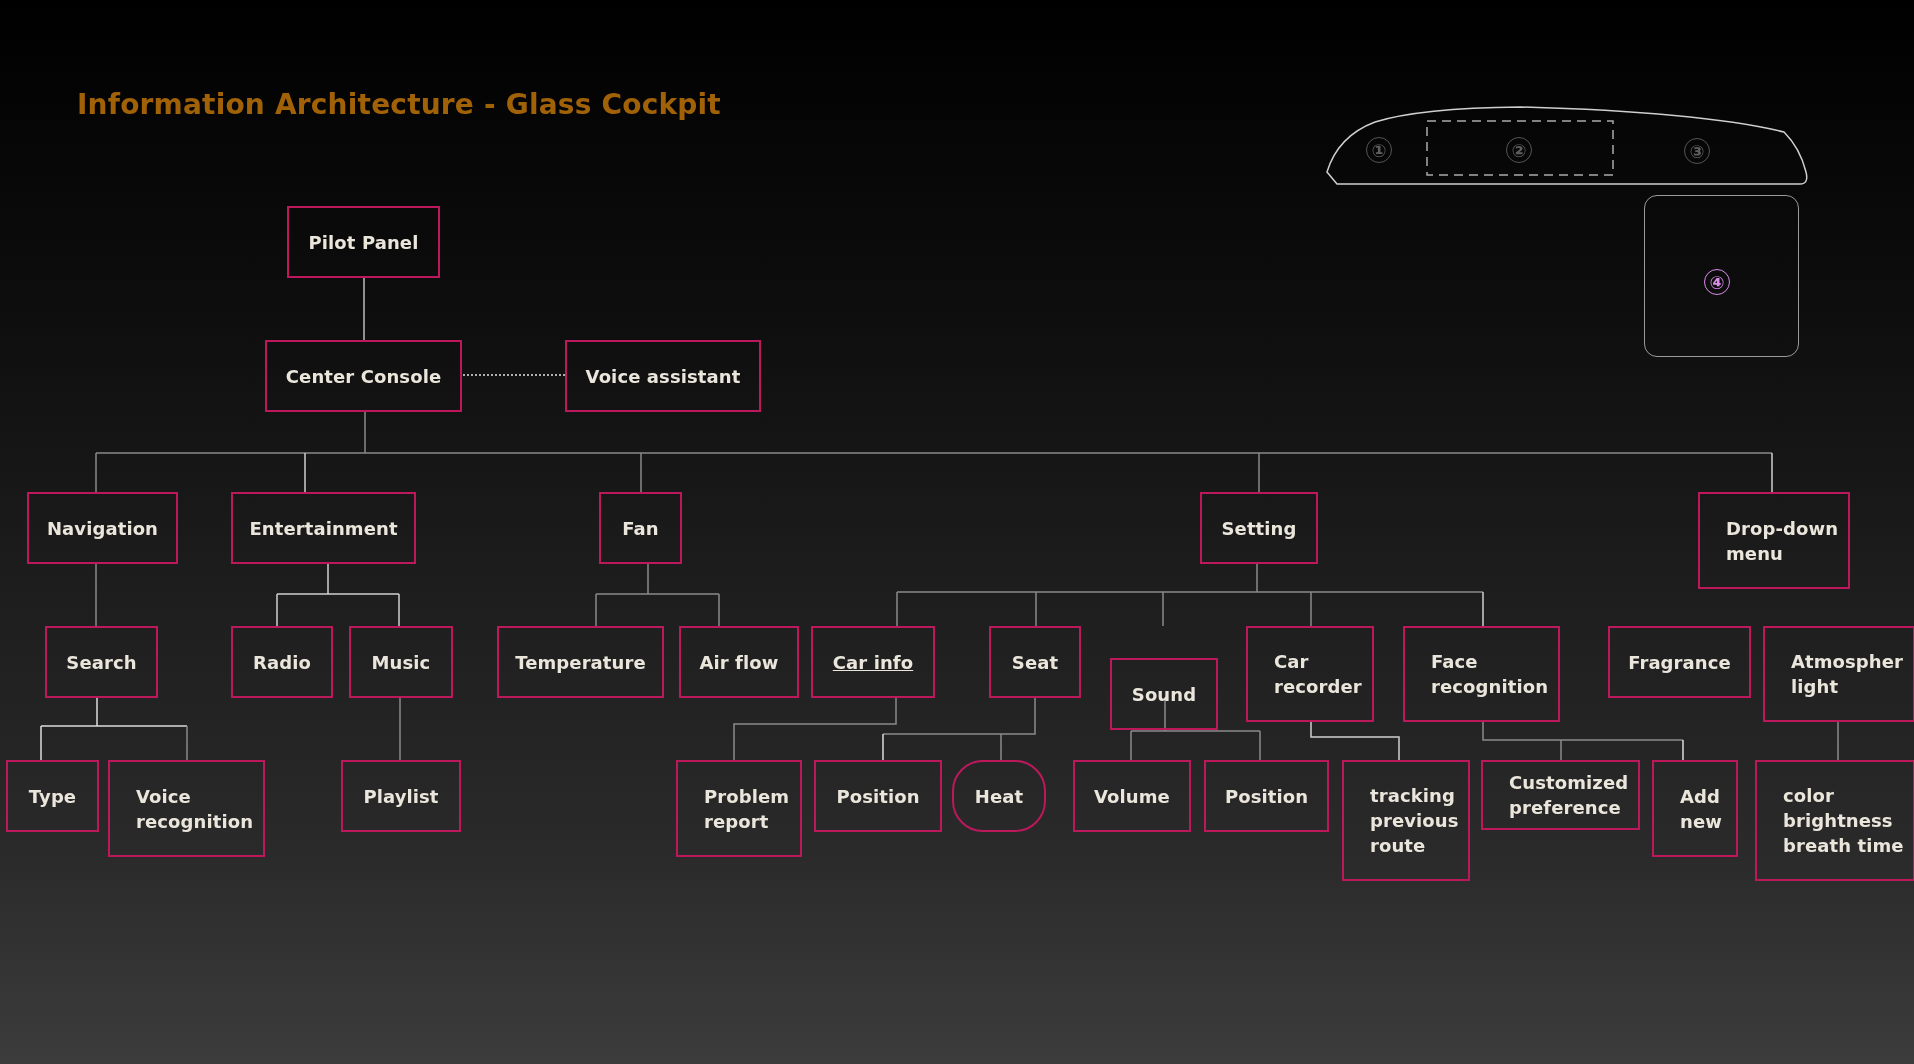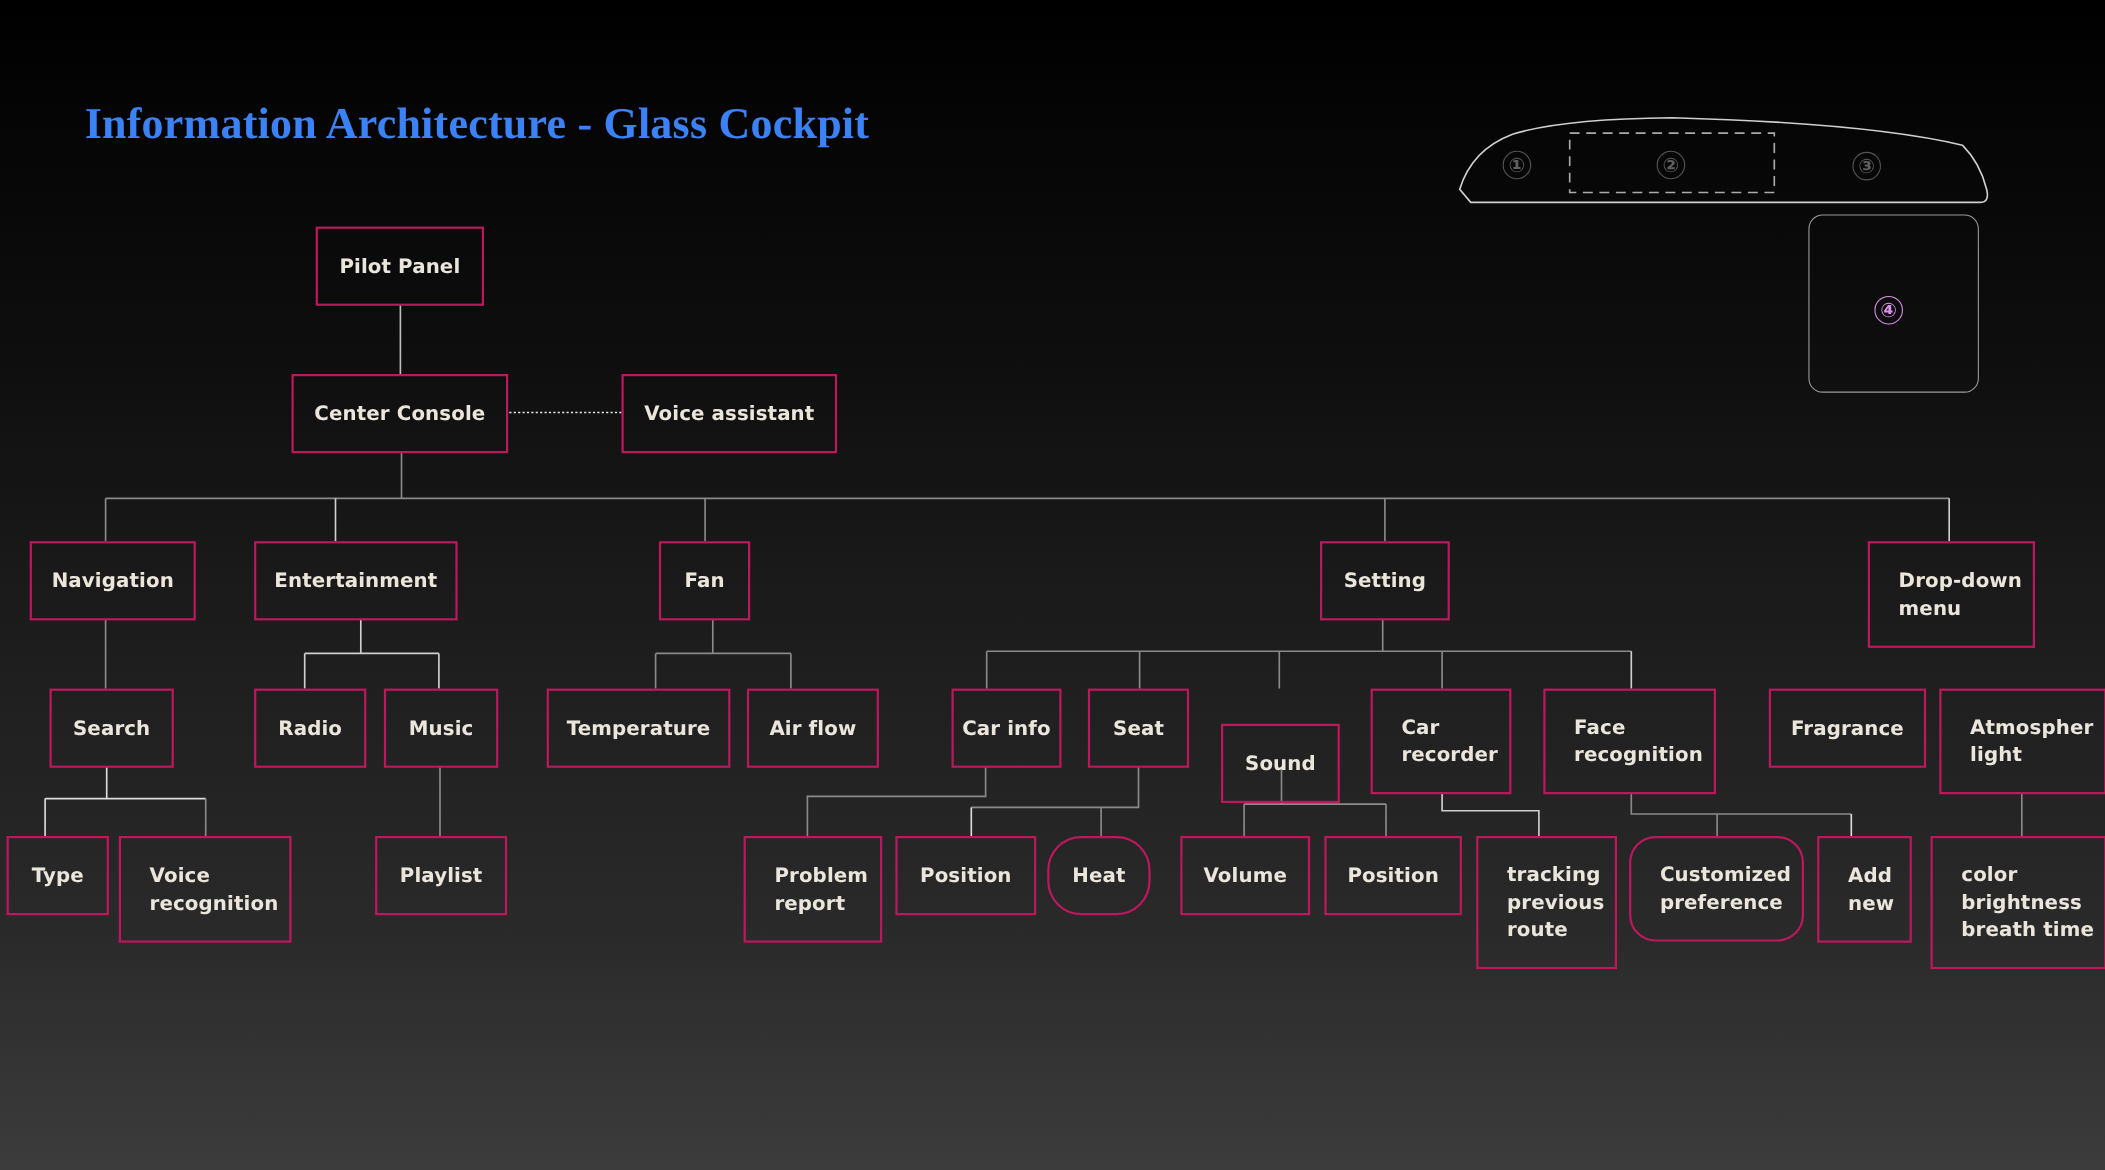--- a/index.html
+++ b/index.html
@@ -4,22 +4,22 @@
 <style>
   html, body { margin: 0; padding: 0; }
   body {
     width: 1914px; height: 1064px; position: relative; overflow: hidden;
     background: linear-gradient(180deg, #000000 0%, #0e0e0e 30%, #1d1d1d 55%, #2a2a2a 80%, #3c3c3c 100%);
     font-family: "DejaVu Sans", "Liberation Sans", sans-serif;
     color: #ebe6dc;
   }
   .title {
     position: absolute; left: 77px; top: 88px;
-    font-size: 40px; font-weight: bold; letter-spacing: 0.2px;
-    color: #3b82f6; white-space: nowrap; font-family: Liberation Serif, serif;
+    font-size: 28px; font-weight: bold; letter-spacing: 0.2px;
+    color: #a16207; white-space: nowrap;
   }
   svg.lines { position: absolute; left: 0; top: 0; }
   .node {
     position: absolute; box-sizing: border-box;
     border: 2px solid #be185d;
     display: flex; align-items: center;
     font-size: 18px; font-weight: bold; line-height: 25px;
     color: #ebe6dc; letter-spacing: 0.1px;
   }
   .node.c { justify-content: center; text-align: center; }
@@ -119,21 +119,21 @@
   </div>
 <div class="node c" style="left:349px;top:626px;width:104px;height:72px;">
   <span>Music</span>
   </div>
 <div class="node c" style="left:497px;top:626px;width:167px;height:72px;">
   <span>Temperature</span>
   </div>
 <div class="node c" style="left:679px;top:626px;width:120px;height:72px;">
   <span>Air flow</span>
   </div>
-<div class="node c" style="left:865px;top:626px;width:100px;height:72px;">
+<div class="node c" style="left:811px;top:626px;width:124px;height:72px;text-decoration:underline;">
   <span>Car info</span>
   </div>
 <div class="node c" style="left:989px;top:626px;width:92px;height:72px;">
   <span>Seat</span>
   </div>
 <div class="node c" style="left:1110px;top:626px;width:108px;height:72px;margin-top:32px;">
   <span>Sound</span>
   </div>
 <div class="node l" style="left:1246px;top:626px;width:128px;height:96px;">
   <span>Car
@@ -175,21 +175,21 @@
   <span>Volume</span>
   </div>
 <div class="node c" style="left:1204px;top:760px;width:125px;height:72px;">
   <span>Position</span>
   </div>
 <div class="node l" style="left:1342px;top:760px;width:128px;height:121px;">
   <span>tracking
 previous
 route</span>
   </div>
-<div class="node l" style="left:1481px;top:760px;width:159px;height:96px;border-radius:24px;">
+<div class="node l" style="left:1481px;top:760px;width:159px;height:70px;">
   <span>Customized
 preference</span>
   </div>
 <div class="node l" style="left:1652px;top:760px;width:86px;height:97px;">
   <span>Add
 new</span>
   </div>
 <div class="node l" style="left:1755px;top:760px;width:160px;height:121px;">
   <span>color
 brightness

